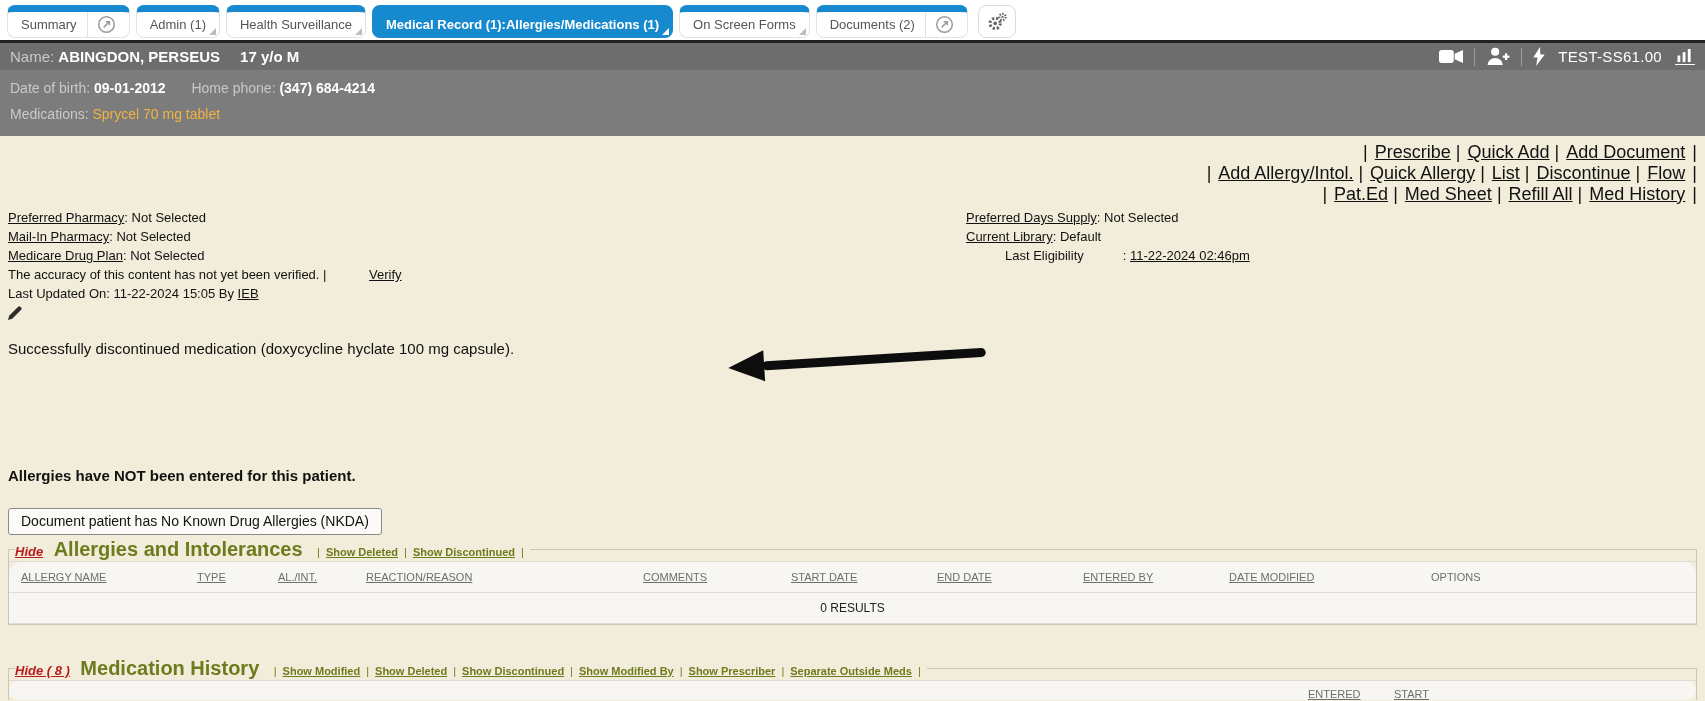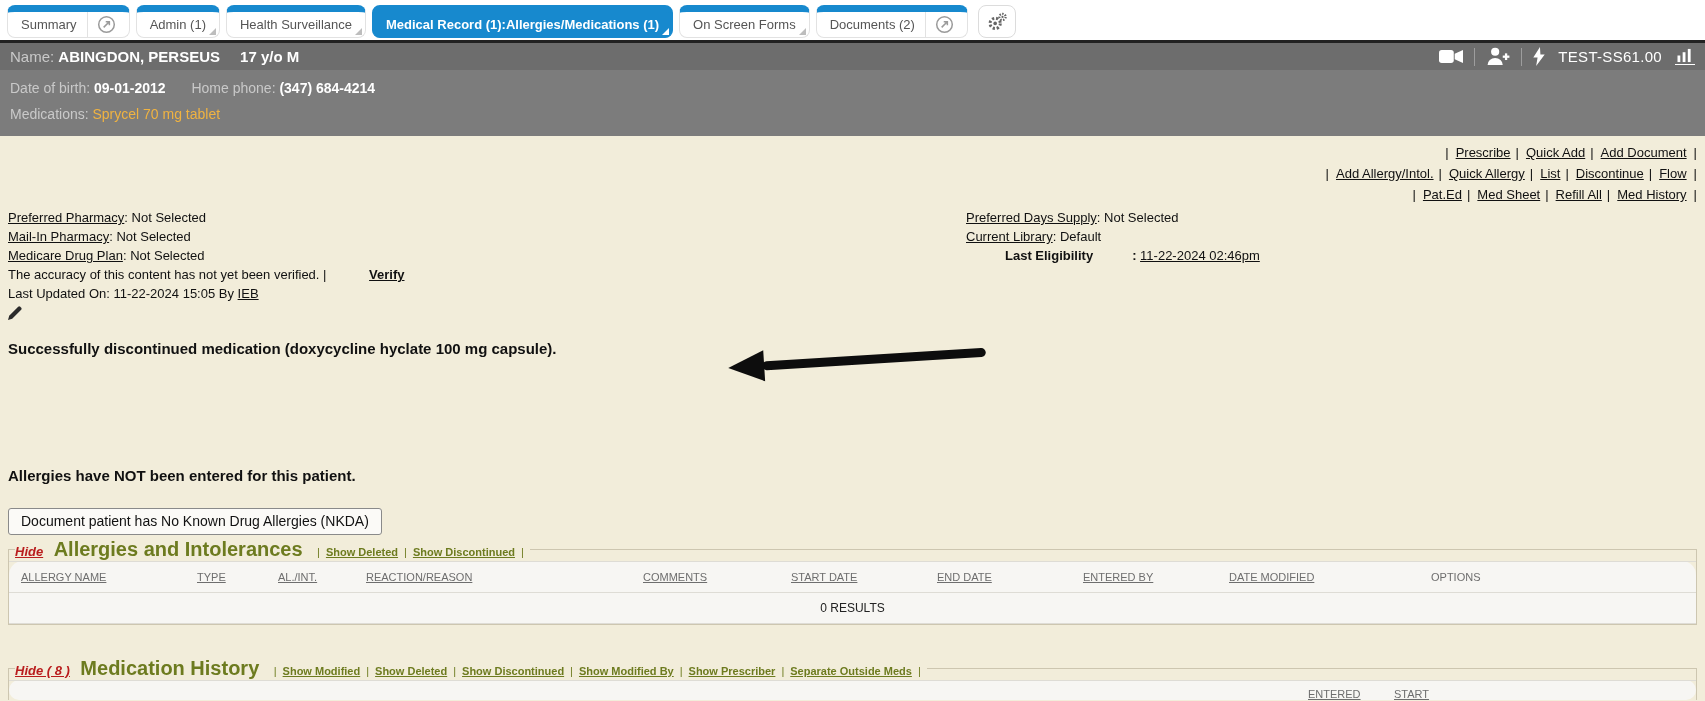--- a/index.html
+++ b/index.html
@@ -36,32 +36,32 @@
   .vdiv { width:1px; height:18px; background:#9d9d9d; }
   .station { font-size:15px; letter-spacing:.3px; margin:0 2px; }
   .chart-wrap { border-bottom:1.5px solid #fff; padding-bottom:1px; display:flex; cursor:pointer; }
   .icnbtn { display:flex; align-items:center; cursor:pointer; }
   .bdetails { background:#7c7c7c; padding:5px 10px 9px; font-size:14px; color:#fff; line-height:26px; }
   .gold { color:#f0b341; }
 
   
   .content { position:relative; padding:6px 8px 0; }
 
-  .actions { text-align:right; font-size:13px; line-height:21px; color:#111; }
+  .actions { text-align:right; font-size:18px; line-height:21px; color:#111; }
   .linkrow .li::before { content:"|"; margin:0 7px 0 5px; color:#111; }
   .linkrow::after { content:"|"; margin-left:7px; }
   .linkrow a { font-weight:normal; }
 
   .info { position:relative; margin-top:3px; font-size:13px; line-height:19px; }
   .rightcol { position:absolute; left:958px; top:0; }
   .colon::before { content:":\00a0"; }
-  .bold { font-weight:bold;padding-left:39px; }
+  .bold { font-weight:normal;padding-left:39px; }
   .pencil-row { margin-top:2px; height:16px; }
 
-  .status { margin-top:19px; font-size:15px; font-weight:bold; line-height:17px; }
+  .status { margin-top:19px; font-size:15px; font-weight:normal; line-height:17px; }
   .arrow-annot { position:absolute; left:726px; top:201px; }
 
   .notice { margin-top:110px; font-size:15px; font-weight:bold; }
   .nkda { margin-top:24px; display:block; font-family:inherit; font-size:14px; color:#111;
     background:#fbfaf7; border:1px solid #8a8a8a; border-radius:3px; padding:4px 12px 5px; cursor:pointer; }
 
   
   fieldset.sect { margin-top:3px; border:1px solid #cdc6b0; padding:0; }
   fieldset.sect.med { margin-top:32px; border-bottom:none; }
   legend.sleg { margin-left:6px; padding:0 6px 0 0; white-space:nowrap; }

